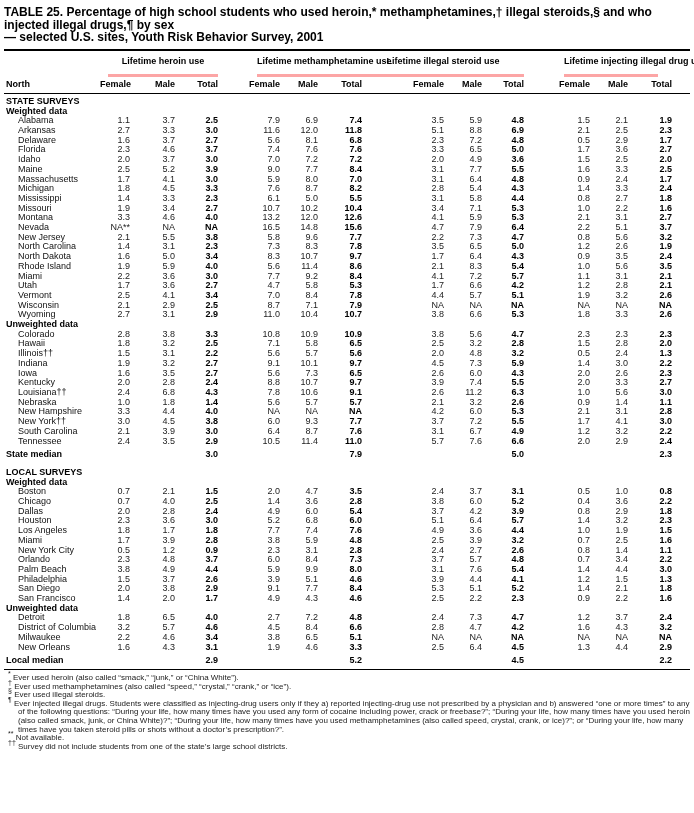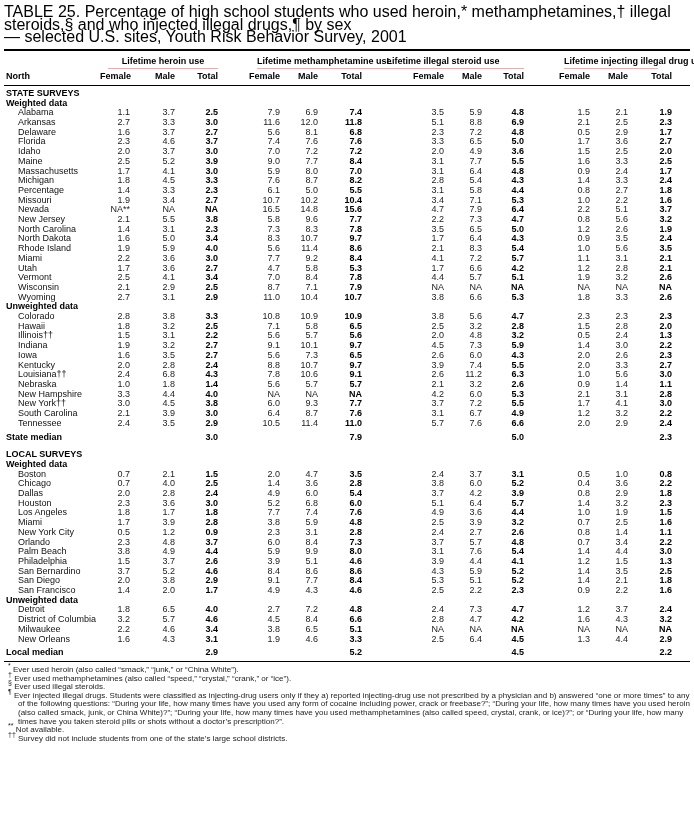--- a/index.html
+++ b/index.html
@@ -1,29 +1,29 @@
 <!DOCTYPE html>
 <html><head>
 <meta charset="utf-8">
 <style>
   html,body{margin:0;padding:0;background:#fff;}
   body{width:694px;height:813px;font-family:"Liberation Sans",sans-serif;color:#111;overflow:hidden;}
   .page{padding:6px 4px 0 4px;}
-  .title{font-size:16px;font-weight:normal;line-height:12.5px;color:#000;letter-spacing:0;}
+  .title{font-size:12px;font-weight:bold;line-height:12.5px;color:#000;letter-spacing:0;}
   .title-rule{height:2px;background:#000;margin-top:5px;}
   table{width:686px;border-collapse:collapse;table-layout:fixed;border-bottom:1.5px solid #000;}
   col.c-site{width:96px;}
   col.c1{width:30px;} col.c2{width:45px;} col.c3{width:43px;}
   col.c4{width:62px;} col.c5{width:38px;} col.c6{width:44px;}
   col.c7{width:82px;} col.c8{width:38px;} col.c9{width:42px;}
   col.c10{width:66px;} col.c11{width:38px;} col.c12{width:62px;}
   th,td{font-size:9px;line-height:9.7px;padding:0;white-space:nowrap;font-weight:normal;}
   thead th{font-weight:bold;color:#000;}
   .group-row th{padding-top:6px;vertical-align:bottom;}
-  .group-row .gline{border-bottom:1px solid #fca5a5;padding-bottom:2px;text-align:center;}
+  .group-row .gline{border-bottom:3px solid #fca5a5;padding-bottom:8px;text-align:center;}
   .gl-heroin{margin-left:8px;}
   .gl-meth{margin-left:39px;}
   .gl-steroid{}
   .gl-inject{margin-left:40px;margin-right:14px;}
   .sub-row th{border-bottom:1.5px solid #000;padding-top:3px;padding-bottom:3px;text-align:right;vertical-align:bottom;}
   .sub-row th.site-h{text-align:left;padding-left:2px;}
   th:last-child,td:last-child{padding-right:18px;}
   td.num{text-align:right;color:#222;}
   td.tot{font-weight:bold;color:#000;}
   td.site{padding-left:14px;}
@@ -215,21 +215,21 @@
           <td class="num">8.7</td>
           <td class="num tot">8.2</td>
           <td class="num">2.8</td>
           <td class="num">5.4</td>
           <td class="num tot">4.3</td>
           <td class="num">1.4</td>
           <td class="num">3.3</td>
           <td class="num tot">2.4</td>
         </tr>
         <tr>
-          <td class="site">Percentage</td>
+          <td class="site">Mississippi</td>
           <td class="num">1.4</td>
           <td class="num">3.3</td>
           <td class="num tot">2.3</td>
           <td class="num">6.1</td>
           <td class="num">5.0</td>
           <td class="num tot">5.5</td>
           <td class="num">3.1</td>
           <td class="num">5.8</td>
           <td class="num tot">4.4</td>
           <td class="num">0.8</td>
@@ -245,20 +245,35 @@
           <td class="num">10.2</td>
           <td class="num tot">10.4</td>
           <td class="num">3.4</td>
           <td class="num">7.1</td>
           <td class="num tot">5.3</td>
           <td class="num">1.0</td>
           <td class="num">2.2</td>
           <td class="num tot">1.6</td>
         </tr>
         <tr>
+          <td class="site">Montana</td>
+          <td class="num">3.3</td>
+          <td class="num">4.6</td>
+          <td class="num tot">4.0</td>
+          <td class="num">13.2</td>
+          <td class="num">12.0</td>
+          <td class="num tot">12.6</td>
+          <td class="num">4.1</td>
+          <td class="num">5.9</td>
+          <td class="num tot">5.3</td>
+          <td class="num">2.1</td>
+          <td class="num">3.1</td>
+          <td class="num tot">2.7</td>
+        </tr>
+        <tr>
           <td class="site">Nevada</td>
           <td class="num">NA**</td>
           <td class="num">NA</td>
           <td class="num tot">NA</td>
           <td class="num">16.5</td>
           <td class="num">14.8</td>
           <td class="num tot">15.6</td>
           <td class="num">4.7</td>
           <td class="num">7.9</td>
           <td class="num tot">6.4</td>
@@ -747,35 +762,20 @@
           <td class="num tot">2.6</td>
           <td class="num">3.9</td>
           <td class="num">5.1</td>
           <td class="num tot">4.6</td>
           <td class="num">3.9</td>
           <td class="num">4.4</td>
           <td class="num tot">4.1</td>
           <td class="num">1.2</td>
           <td class="num">1.5</td>
           <td class="num tot">1.3</td>
-        </tr>
-        <tr>
-          <td class="site">San Bernardino</td>
-          <td class="num">3.7</td>
-          <td class="num">5.2</td>
-          <td class="num tot">4.6</td>
-          <td class="num">8.4</td>
-          <td class="num">8.6</td>
-          <td class="num tot">8.6</td>
-          <td class="num">4.3</td>
-          <td class="num">5.9</td>
-          <td class="num tot">5.2</td>
-          <td class="num">1.4</td>
-          <td class="num">3.5</td>
-          <td class="num tot">2.5</td>
         </tr>
         <tr>
           <td class="site">San Diego</td>
           <td class="num">2.0</td>
           <td class="num">3.8</td>
           <td class="num tot">2.9</td>
           <td class="num">9.1</td>
           <td class="num">7.7</td>
           <td class="num tot">8.4</td>
           <td class="num">5.3</td>

